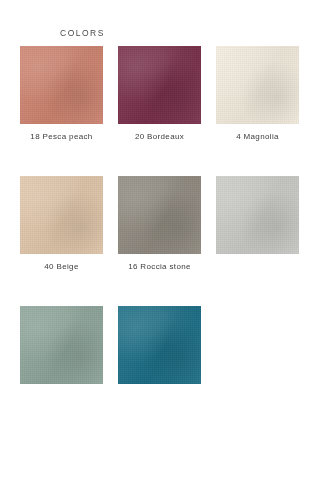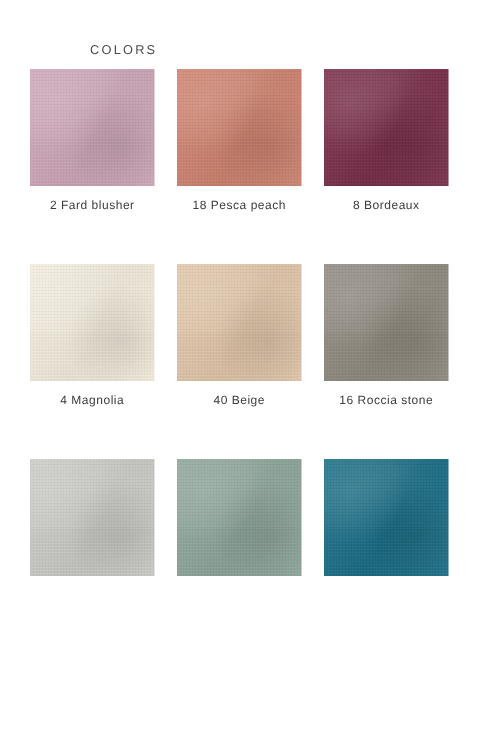--- a/index.html
+++ b/index.html
@@ -84,33 +84,29 @@
     white-space: nowrap;
   }
 </style>
 </head>
 <body style="background-color: rgb(255, 255, 255);">
 
 <div class="page-title">COLORS</div>
 
 <div class="swatch-grid">
 
-  <div class="swatch-cell">
-    <div class="swatch-chip" style="background-color: rgb(207, 168, 186);"></div>
-    <div class="swatch-caption">2 Fard blusher</div>
-  </div>
 
   <div class="swatch-cell">
     <div class="swatch-chip" style="background-color: rgb(208, 132, 112);"></div>
     <div class="swatch-caption">18 Pesca peach</div>
   </div>
 
   <div class="swatch-cell">
     <div class="swatch-chip" style="background-color: rgb(122, 47, 74);"></div>
-    <div class="swatch-caption">8 Bordeaux</div>
+    <div class="swatch-caption">20 Bordeaux</div>
   </div>
 
   <div class="swatch-cell">
     <div class="swatch-chip" style="background-color: rgb(245, 238, 223);"></div>
     <div class="swatch-caption">4 Magnolia</div>
   </div>
 
 
 
 

